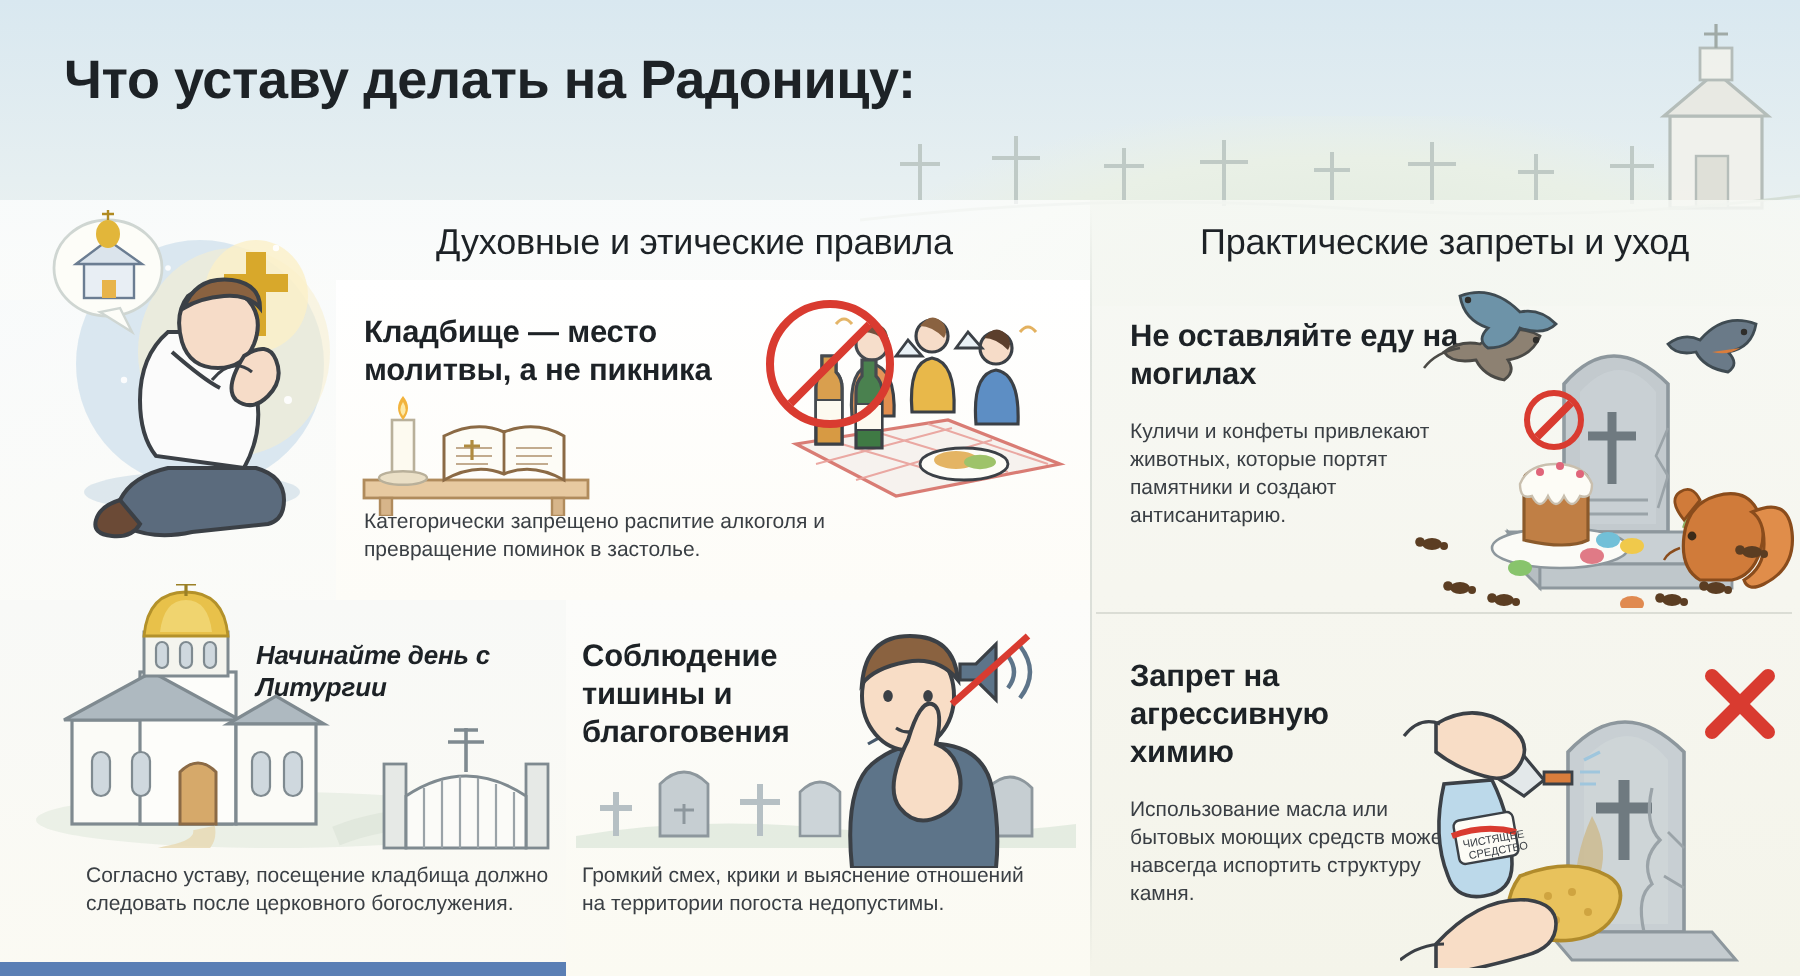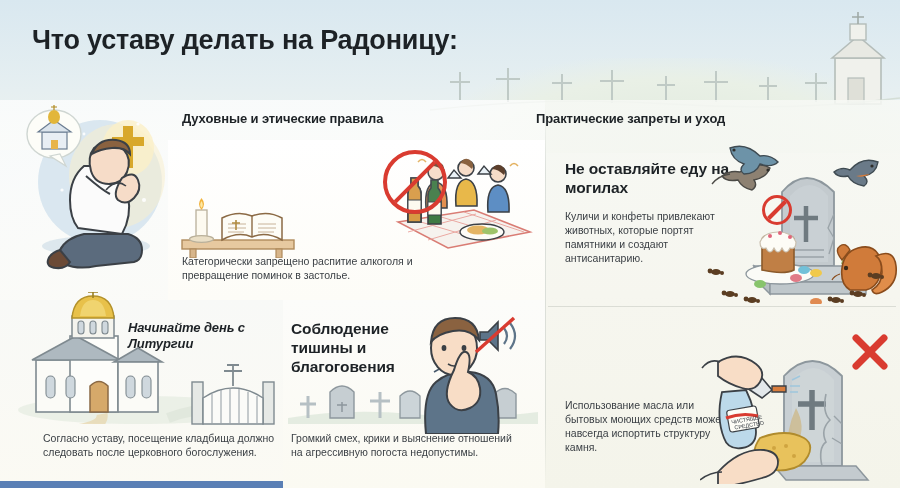--- a/index.html
+++ b/index.html
@@ -62,25 +62,25 @@
     background: #5a7fb5;
   }
 
   
   .title {
     position: absolute; left: 32px; top: 24px; width: 480px;
     font-size: 27px; font-weight: bold; color: #1d2226;
     line-height: 1.24; letter-spacing: -0.2px;
   }
   .section-head {
-    position: absolute; font-size: 13px; font-weight: bold;
-    color: #1d2226; letter-spacing: -0.1px; white-space: nowrap;
+    position: absolute; font-size: 18px; font-weight: normal;
+    color: #1d2226; letter-spacing: -0.1px; white-space: nowrap; margin-left: 36px;
   }
   .sh-left  { left: 182px; top: 111px; }
-  .sh-right { left: 536px; top: 111px; }
+  .sh-right { left: 564px; top: 111px; }
 
   .card-title {
     position: absolute; font-weight: bold; color: #1d2226;
     line-height: 1.22; letter-spacing: -0.1px;
   }
   .ct-picnic  { left: 182px; top: 158px; width: 200px; font-size: 15.5px; }
   .ct-liturgy { left: 128px; top: 320px; width: 150px; font-size: 13px; font-style: italic; }
   .ct-silence { left: 291px; top: 320px; width: 160px; font-size: 15.5px; }
   .ct-food    { left: 565px; top: 160px; width: 180px; font-size: 15.5px; }
   .ct-chem    { left: 565px; top: 330px; width: 140px; font-size: 15.5px; }
@@ -186,20 +186,21 @@
       <path d="M64 72 q16 14 24 18" fill="none" stroke="#3b4046" stroke-width="2"></path>
     </g>
     <g fill="#ffffff" opacity="0.9">
       <circle cx="122" cy="96" r="2"></circle>
         <circle cx="40" cy="86" r="1.6"></circle>
       <circle cx="116" cy="20" r="1.6"></circle>
         <circle cx="62" cy="30" r="1.4"></circle>
     </g>
   </svg>
 
+  <div class="card-title ct-picnic">Кладбище — место молитвы, а не пикника</div>
   <div class="card-body cb-picnic">Категорически запрещено распитие алкоголя и превращение поминок в застолье.</div>
 
   <svg class="art" style="left:176px; top:196px;" width="120" height="62">
     <rect x="6" y="44" width="112" height="9" fill="#e7c9a0" stroke="#b08b5c" stroke-width="1.4"></rect>
     <rect x="14" y="53" width="6" height="9" fill="#d7b58a" stroke="#b08b5c" stroke-width="1.2"></rect>
     <rect x="100" y="53" width="6" height="9" fill="#d7b58a" stroke="#b08b5c" stroke-width="1.2"></rect>
     <g>
       <rect x="20" y="14" width="11" height="28" fill="#fdfaf0" stroke="#b9b09a" stroke-width="1.3"></rect>
       <ellipse cx="25.5" cy="43" rx="12" ry="3.4" fill="#eadfc6" stroke="#b9b09a" stroke-width="1.2"></ellipse>
       <path d="M25.5 14 q-5 -6 0 -12 q5 6 0 12 z" fill="#f2b33c"></path>
@@ -292,21 +293,21 @@
     <rect x="4" y="24" width="11" height="42" fill="#e6e9e6" stroke="#7f8a90" stroke-width="1.4"></rect>
     <rect x="75" y="24" width="11" height="42" fill="#e6e9e6" stroke="#7f8a90" stroke-width="1.4"></rect>
     <path d="M15 40 q30 -20 60 0 v26 H15 z" fill="#fbfbf8" stroke="#7f8a90" stroke-width="1.5"></path>
     <g stroke="#9aa3a8" stroke-width="1.1">
       <path d="M24 36 V66 M33 32 V66 M42 30 V66 M51 31 V66 M60 34 V66 M69 38 V66"></path>
     </g>
     <path d="M45 28 V6 M36 13 H54 M39 7 H51" stroke="#7f8a90" stroke-width="1.8" fill="none"></path>
   </svg>
 
   <div class="card-title ct-silence">Соблюдение тишины и благоговения</div>
-  <div class="card-body cb-silence">Громкий смех, крики и выяснение отношений на агрессивную погоста недопустимы.</div>
+  <div class="card-body cb-silence">Громкий смех, крики и выяснение отношений на территории погоста недопустимы.</div>
 
   <svg class="art" style="left:288px; top:368px;" width="250" height="56">
     <path d="M0 50 q60 -10 124 -4 q64 6 126 -2 V56 H0 Z" fill="#dfe9dc" opacity="0.8"></path>
     <g stroke="#b6c0c4" stroke-width="3" fill="none">
       <path d="M20 50 V28 M12 36 H28"></path>
       <path d="M92 50 V24 M82 33 H102"></path>
     </g>
     <path d="M42 50 V24 q12 -12 24 0 v26 z" fill="#c6ced2" stroke="#8d979d" stroke-width="1.4"></path>
     <path d="M54 34 V44 M49 37 H59" stroke="#8d979d" stroke-width="1.5" fill="none"></path>
     <path d="M112 50 V28 q10 -10 20 0 v22 z" fill="#ccd4d8" stroke="#8d979d" stroke-width="1.3"></path>
@@ -429,20 +430,21 @@
         </g>
       <g transform="translate(176,132)">
           <ellipse cx="0" cy="0" rx="5" ry="3"></ellipse>
           <circle cx="-6" cy="-1" r="2.4"></circle>
           <circle cx="6" cy="1" r="2"></circle>
         </g>
     </g>
   </svg>
   <div class="no-sign" style="left:762px; top:195px; width:30px; height:30px; border-width:3.4px;"></div>
 
+  <div class="card-title ct-chem">Запрет на агрессивную химию</div>
   <div class="card-body cb-chem">Использование масла или бытовых моющих средств может навсегда испортить структуру камня.</div>
 
   <svg class="art" style="left:700px; top:324px;" width="200" height="160">
 
     <path d="M84 142 V52 q28 -30 58 0 v90 z" fill="#c8cfd3" stroke="#8d979d" stroke-width="1.8"></path>
     <path d="M92 138 V56 q22 -24 42 0 v82 z" fill="#d2d8db" opacity="0.6"></path>
     <path d="M112 66 V106 M98 80 H126" stroke="#6f7a80" stroke-width="5.5" fill="none"></path>
 
     <path d="M96 84 q10 18 2 34 q-6 16 4 22 q-12 2 -14 -14 q-2 -20 8 -42 z" fill="#cdb98c" opacity="0.8"></path>
     <path d="M126 70 q-4 18 4 26 q-10 10 -4 22 q-8 6 -4 24" stroke="#9aa3a8" stroke-width="1.6" fill="none"></path>

